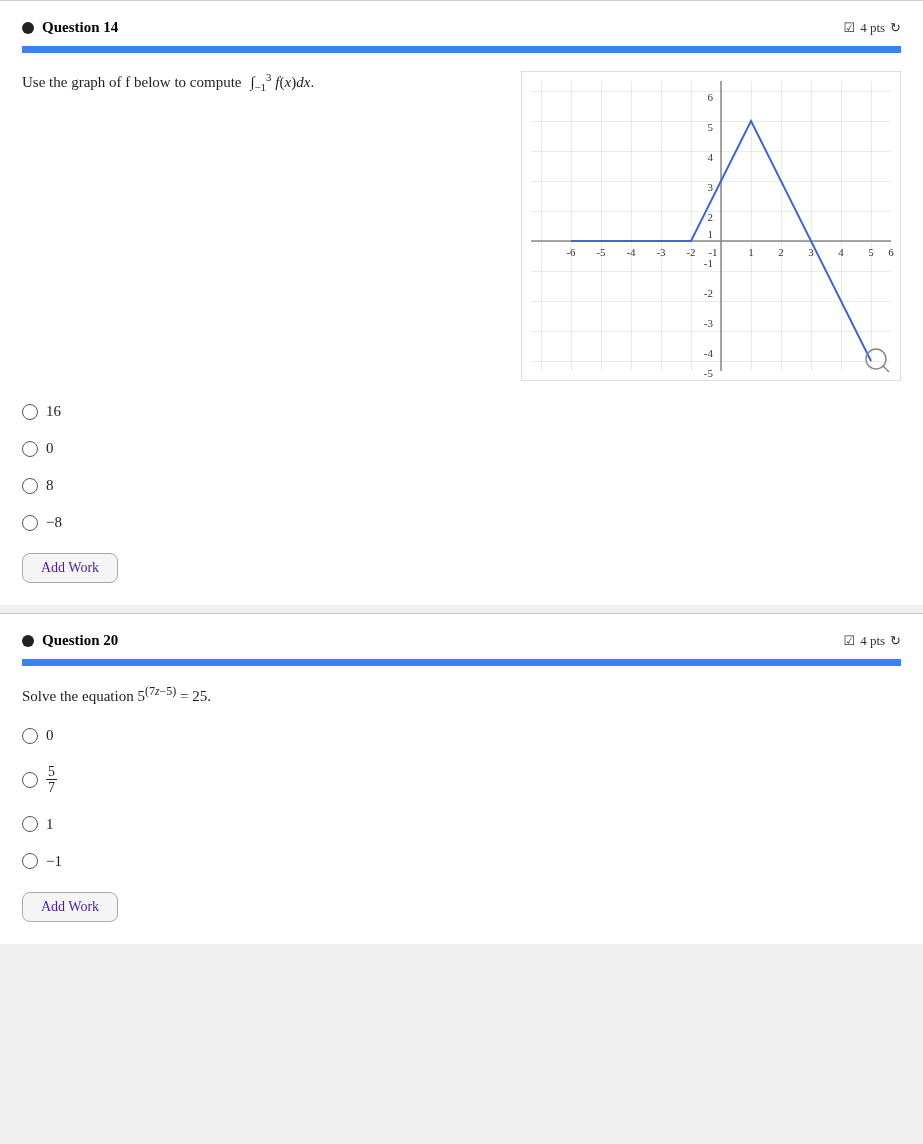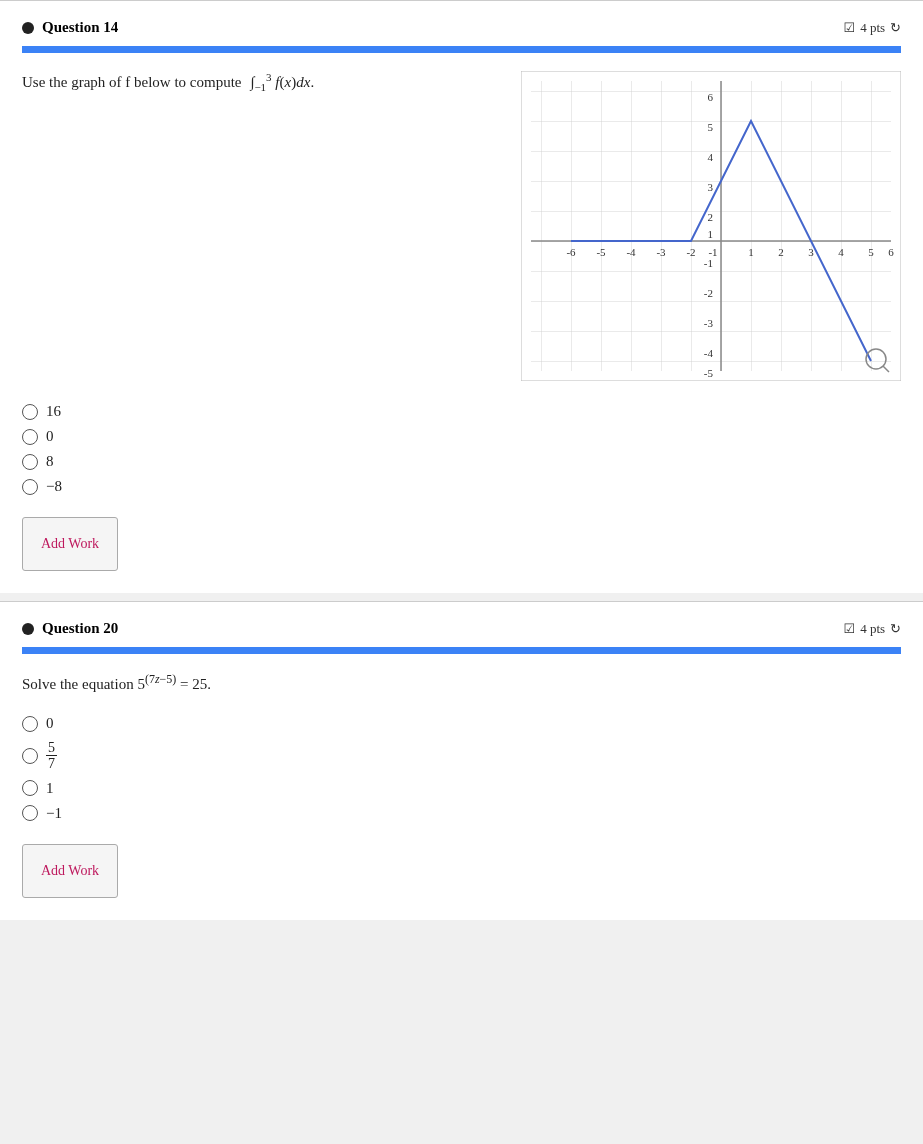--- a/index.html
+++ b/index.html
@@ -54,46 +54,46 @@
       color: #222;
       flex: 1;
     }
     .graph-container {
       flex-shrink: 0;
     }
     .choices {
       margin-top: 22px;
       display: flex;
       flex-direction: column;
-      gap: 8px;
+      gap: 20px;
     }
     .choice-item {
       display: flex;
       align-items: center;
       gap: 8px;
       font-size: 15px;
       color: #222;
     }
     .radio-circle {
       width: 16px;
       height: 16px;
       border: 1.5px solid #555;
       border-radius: 50%;
       display: inline-block;
       flex-shrink: 0;
     }
     .add-work-btn {
       margin-top: 22px;
-      padding: 18px 18px;
+      padding: 6px 18px;
       border: 1px solid #aaa;
       background: #f5f5f5;
-      border-radius: 3px;
+      border-radius: 8px;
       font-size: 14px;
       cursor: pointer;
-      color: #be185d;
+      color: #4c1d95;
       font-family: Georgia, serif;
     }
     
     .fraction {
       display: inline-flex;
       flex-direction: column;
       align-items: center;
       vertical-align: middle;
       font-size: 14px;
       line-height: 1.1;

